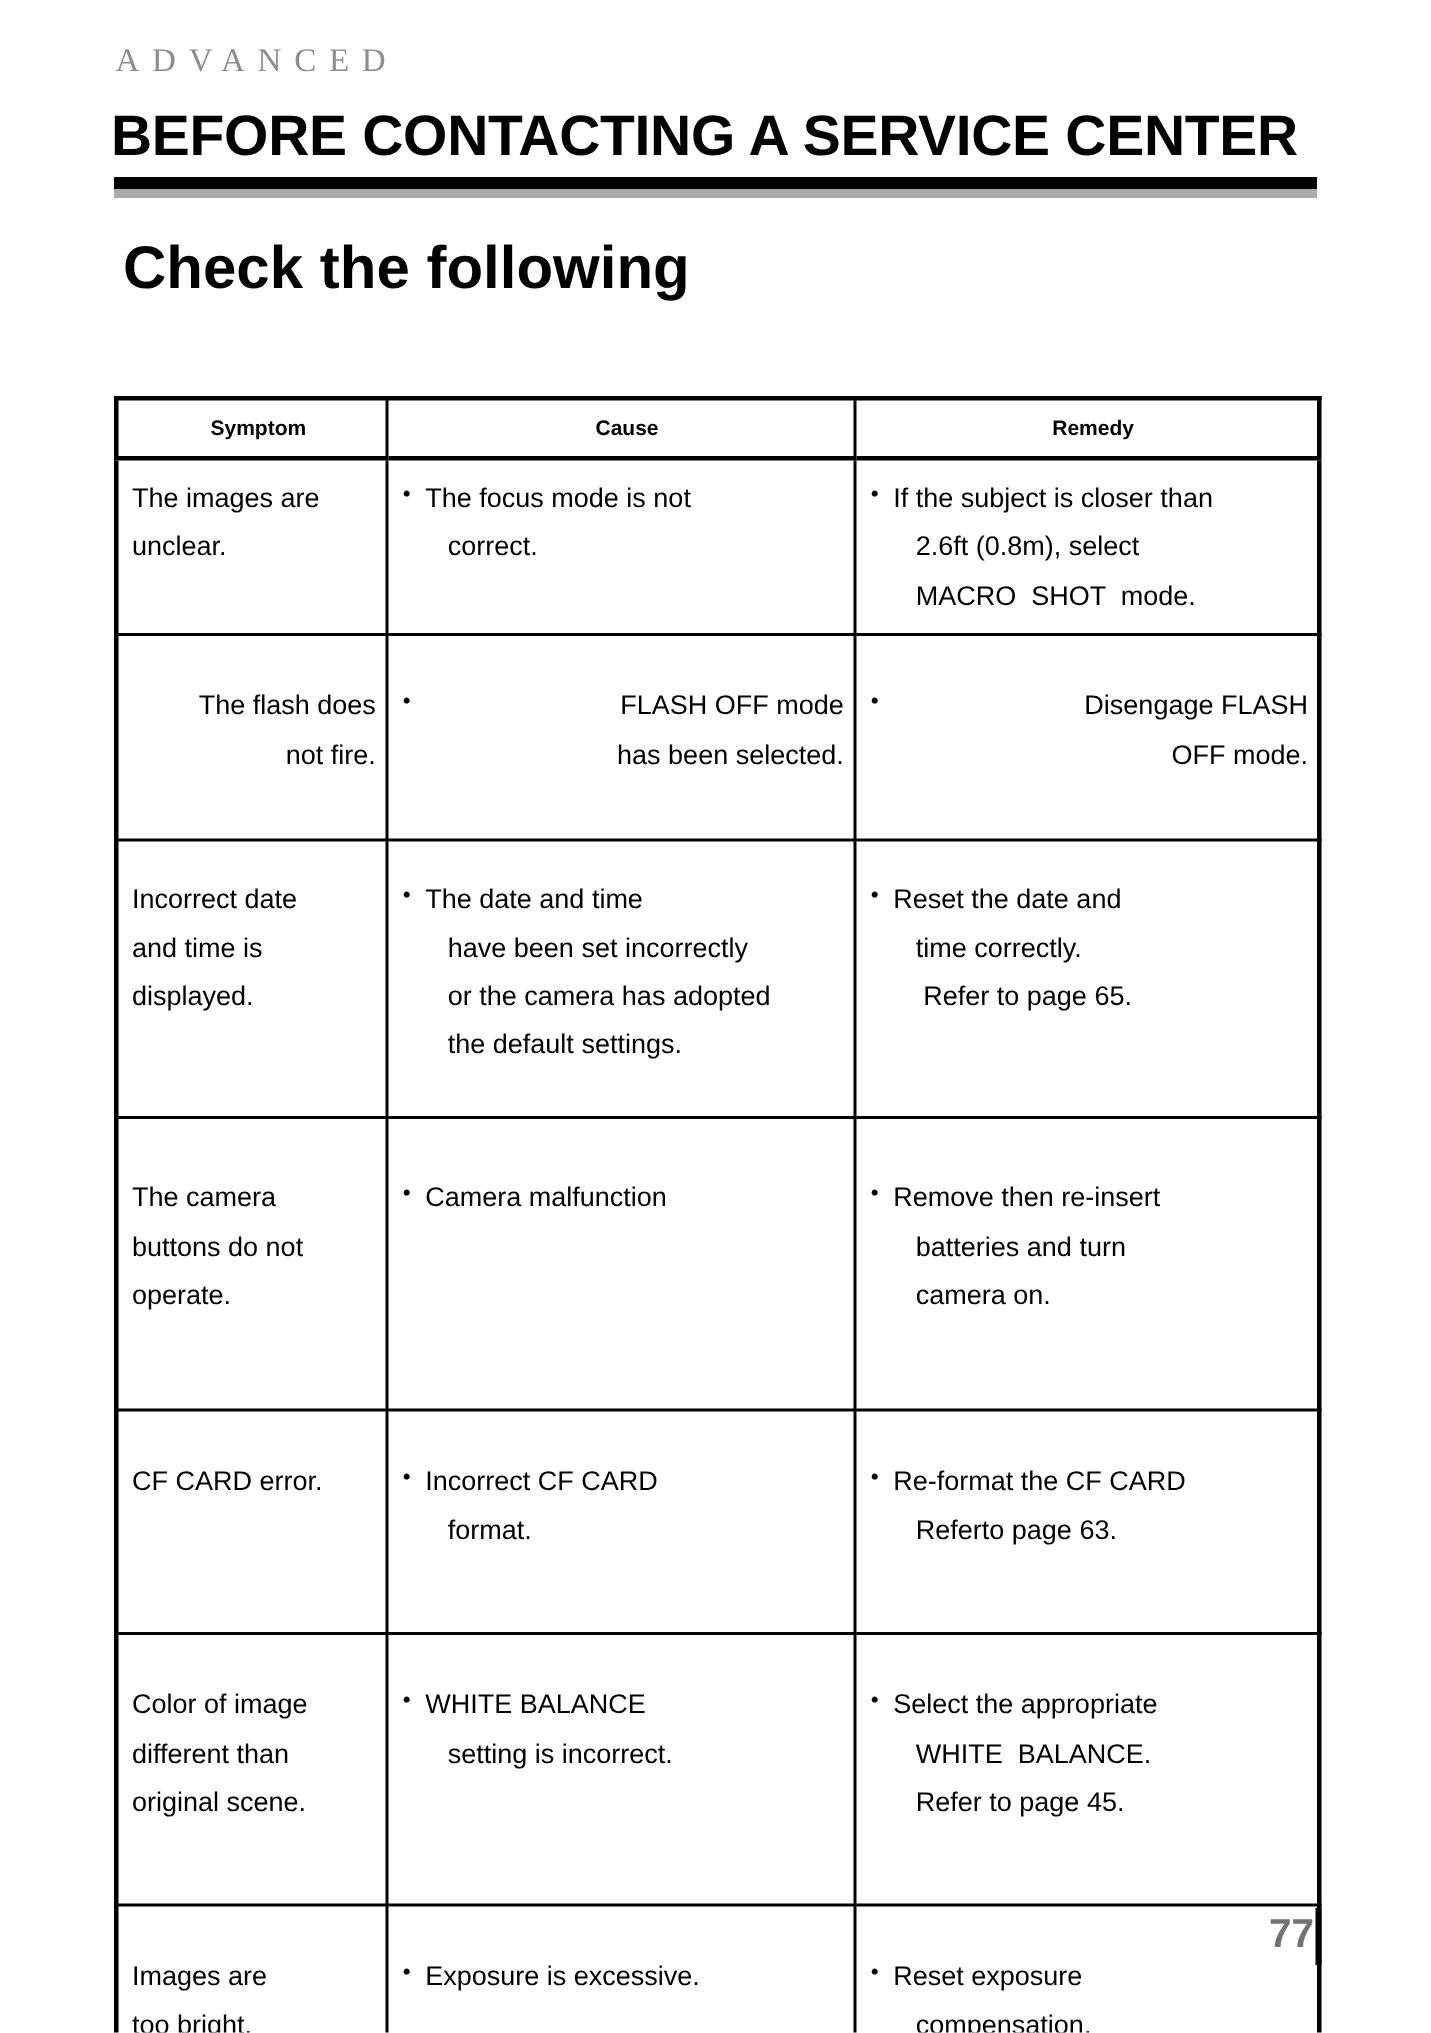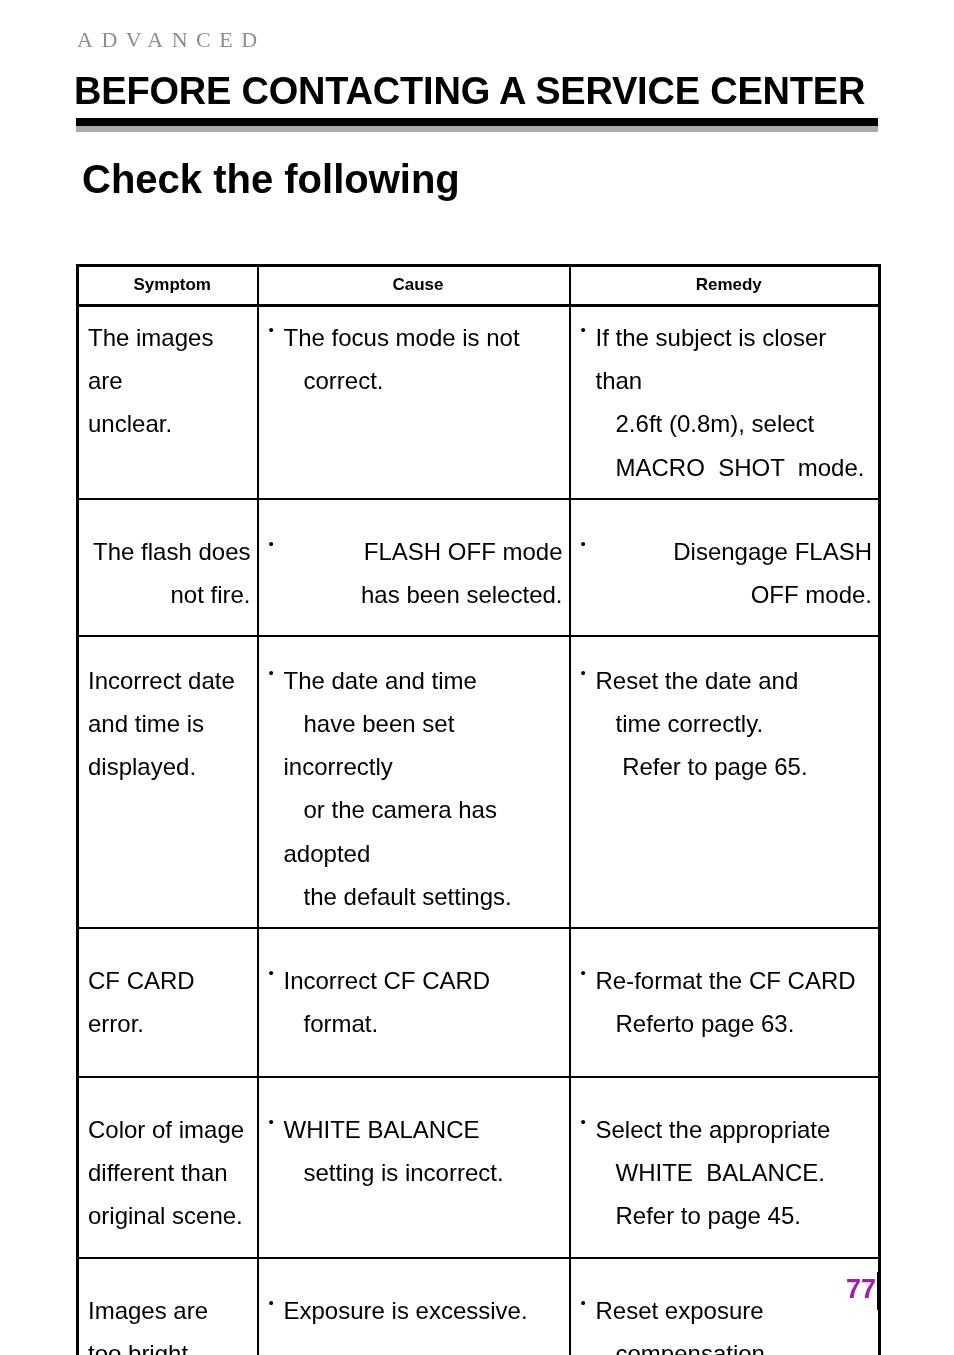--- a/index.html
+++ b/index.html
@@ -90,28 +90,28 @@
   }
   table.checklist col.c-sym { width: 180px; }
   table.checklist col.c-cause { width: 312px; }
   table.checklist col.c-rem { width: 310px; }
 
   table.checklist th,
   table.checklist td {
     border: 2px solid #000000;
     vertical-align: top;
     padding: 0;
-    font-size: 24px;
+    font-size: 18px;
     line-height: 1.80;
     font-family: "Liberation Sans", sans-serif;
     color: #000;
   }
   table.checklist thead th {
     font-weight: bold;
-    font-size: 17px;
+    font-size: 14px;
     height: 30px;
     padding: 3px 0 4px 9px;
     line-height: 1.3;
     vertical-align: middle;
     border-bottom: 3px solid #000;
   }
   table.checklist tbody td {
     padding: 9px 6px 9px 9px;
   }
   td.cell-sym { padding-left: 10px; }
@@ -152,21 +152,21 @@
 
   
   .folio {
     position: absolute;
     right: 78px;
     top: 1276px;
     font-family: "Liberation Sans", sans-serif;
     font-weight: bold;
     font-size: 27px;
     line-height: 1;
-    color: #a21caf;
+    color: #737373;
   }
   .folio-bar {
     position: absolute;
     left: 877px;
     top: 1272px;
     width: 4px;
     height: 38px;
     background: #000;
   }
 </style>
@@ -239,20 +239,35 @@
    have been set incorrectly
    or the camera has adopted
    the default settings.</span>
             </td>
           <td class="cell-body pad-top-sm">
               <span class="bullet">Reset the date and
    time correctly.
     Refer to page 65.</span>
             </td>
         </tr>
+        <tr class="r-4">
+          <td class="cell-sym pad-top-lg">
+              <span class="cell-lines">The camera
+buttons do not
+operate.</span>
+            </td>
+          <td class="cell-body pad-top-lg">
+              <span class="bullet">Camera malfunction</span>
+            </td>
+          <td class="cell-body pad-top-lg">
+              <span class="bullet">Remove then re-insert
+   batteries and turn
+   camera on.</span>
+            </td>
+        </tr>
         <tr class="r-5">
           <td class="cell-sym pad-top-md">
               <span class="cell-lines">CF CARD error.</span>
             </td>
           <td class="cell-body pad-top-md">
               <span class="bullet">Incorrect CF CARD
    format.</span>
             </td>
           <td class="cell-body pad-top-md">
               <span class="bullet">Re-format the CF CARD

